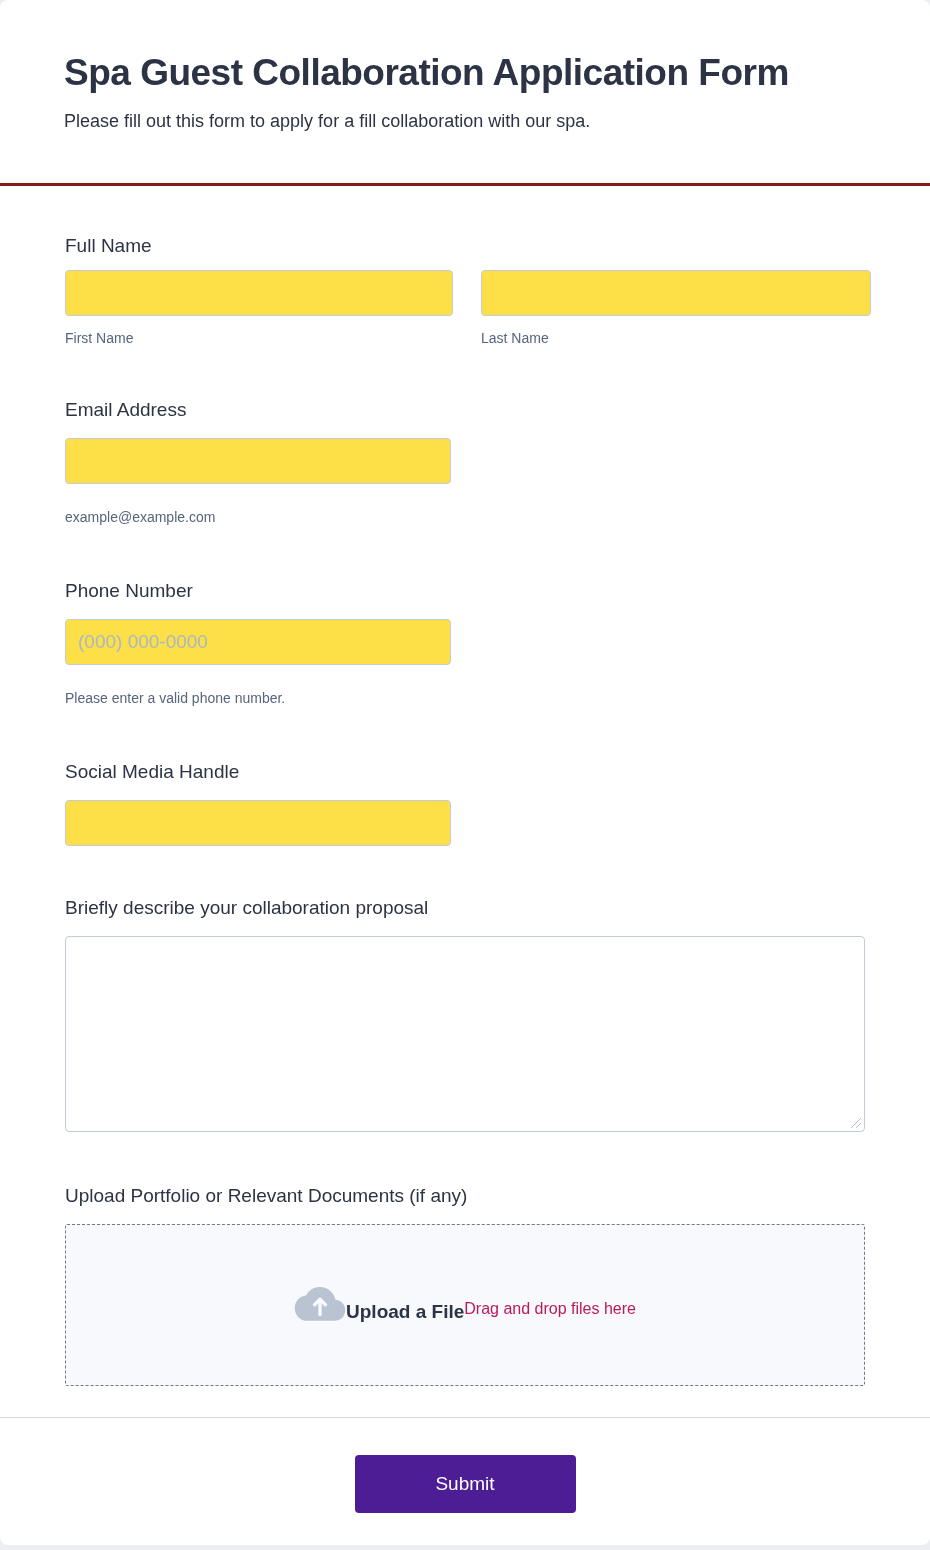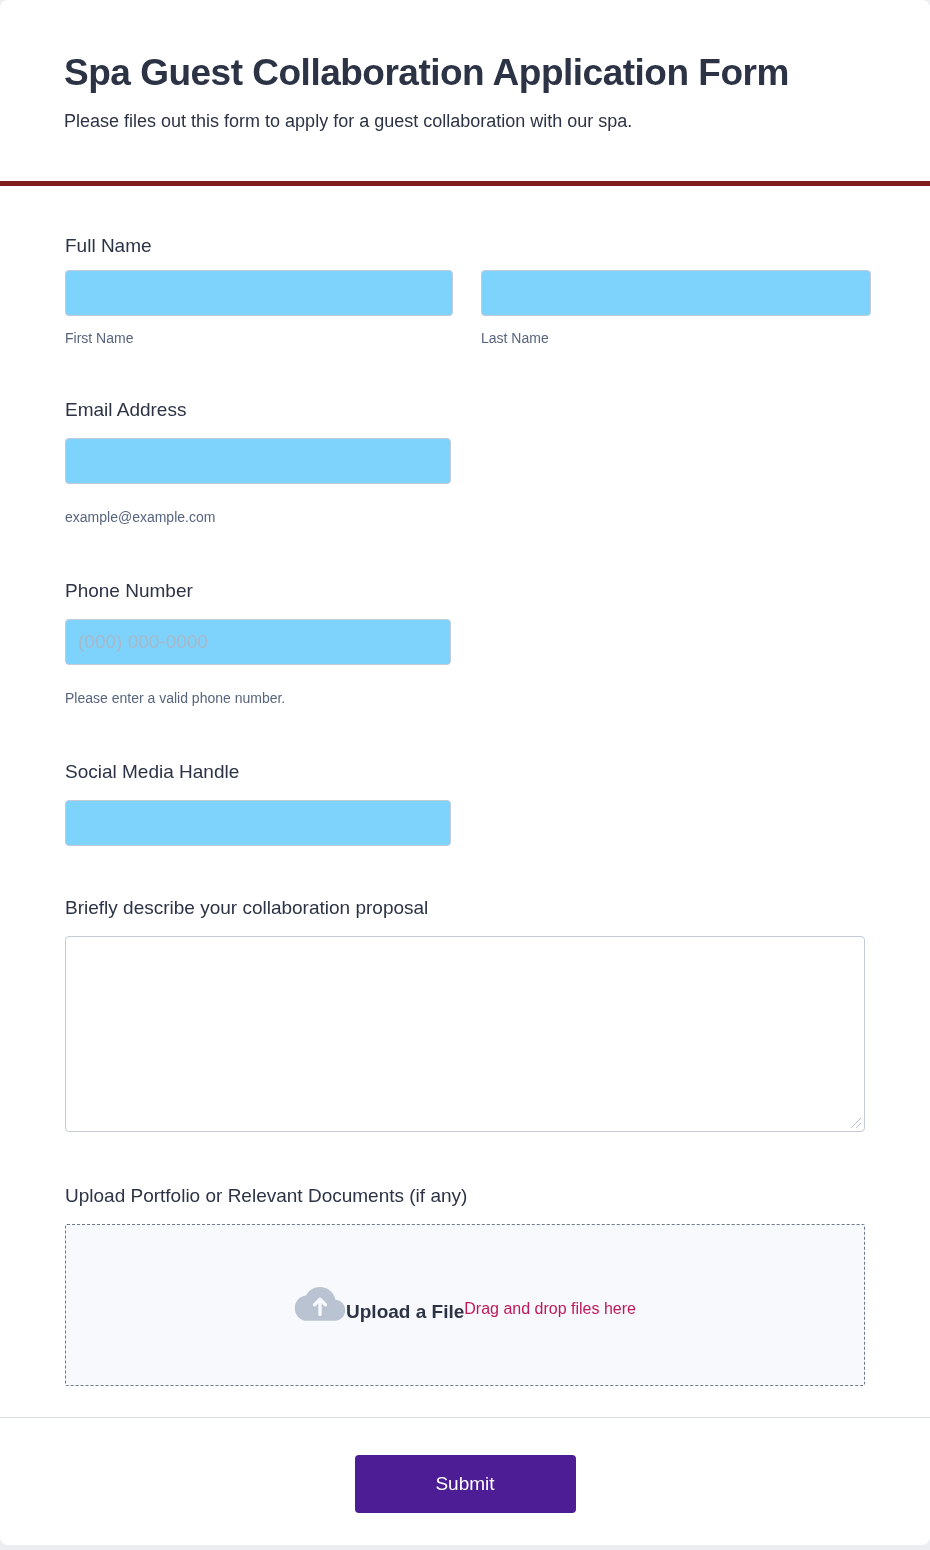--- a/index.html
+++ b/index.html
@@ -15,21 +15,21 @@
     width: 930px;
     height: 1545px;
     background: #ffffff;
     border-radius: 8px;
     overflow: hidden;
   }
   
   .form-header {
     padding: 50px 64px 0 64px;
     height: 186px;
-    border-bottom: 5px solid #7f1d1d;
+    border-bottom: 3px solid #7f1d1d;
   }
   .form-title {
     font-size: 37px;
     font-weight: 700;
     line-height: 46px;
     color: #2c3345;
     letter-spacing: -0.5px;
   }
   .form-subtitle {
     margin-top: 12px;
@@ -47,21 +47,21 @@
     font-weight: 500;
     color: #2c3345;
   }
   .mt-section { margin-top: 52px; }
   .text-input {
     display: block;
     width: 384px;
     height: 46px;
     border: 1px solid #c3cad8;
     border-radius: 4px;
-    background: #7dd3fc;
+    background: #fde047;
     padding: 0 12px;
     font-size: 19px;
     color: #2c3345;
     font-family: "Liberation Sans", sans-serif;
     outline: none;
   }
   .text-input::placeholder { color: #a9b7c7; opacity: 1; }
   .name-row {
     margin-top: 12px;
     display: flex;
@@ -156,21 +156,21 @@
     cursor: pointer;
   }
 </style>
 </head>
 <body>
 
 <div class="card">
 
   <div class="form-header">
     <h1 class="form-title">Spa Guest Collaboration Application Form</h1>
-    <div class="form-subtitle">Please files out this form to apply for a guest collaboration with our spa.</div>
+    <div class="form-subtitle">Please fill out this form to apply for a fill collaboration with our spa.</div>
   </div>
 
   <div class="form-body">
 
     <div class="q-label mt-section" style="margin-top:48px;">Full Name</div>
     <div class="name-row">
       <div class="name-col">
         <input type="text" class="text-input" style="width: 388px;" value="">
         <div class="sublabel">First Name</div>
       </div>

